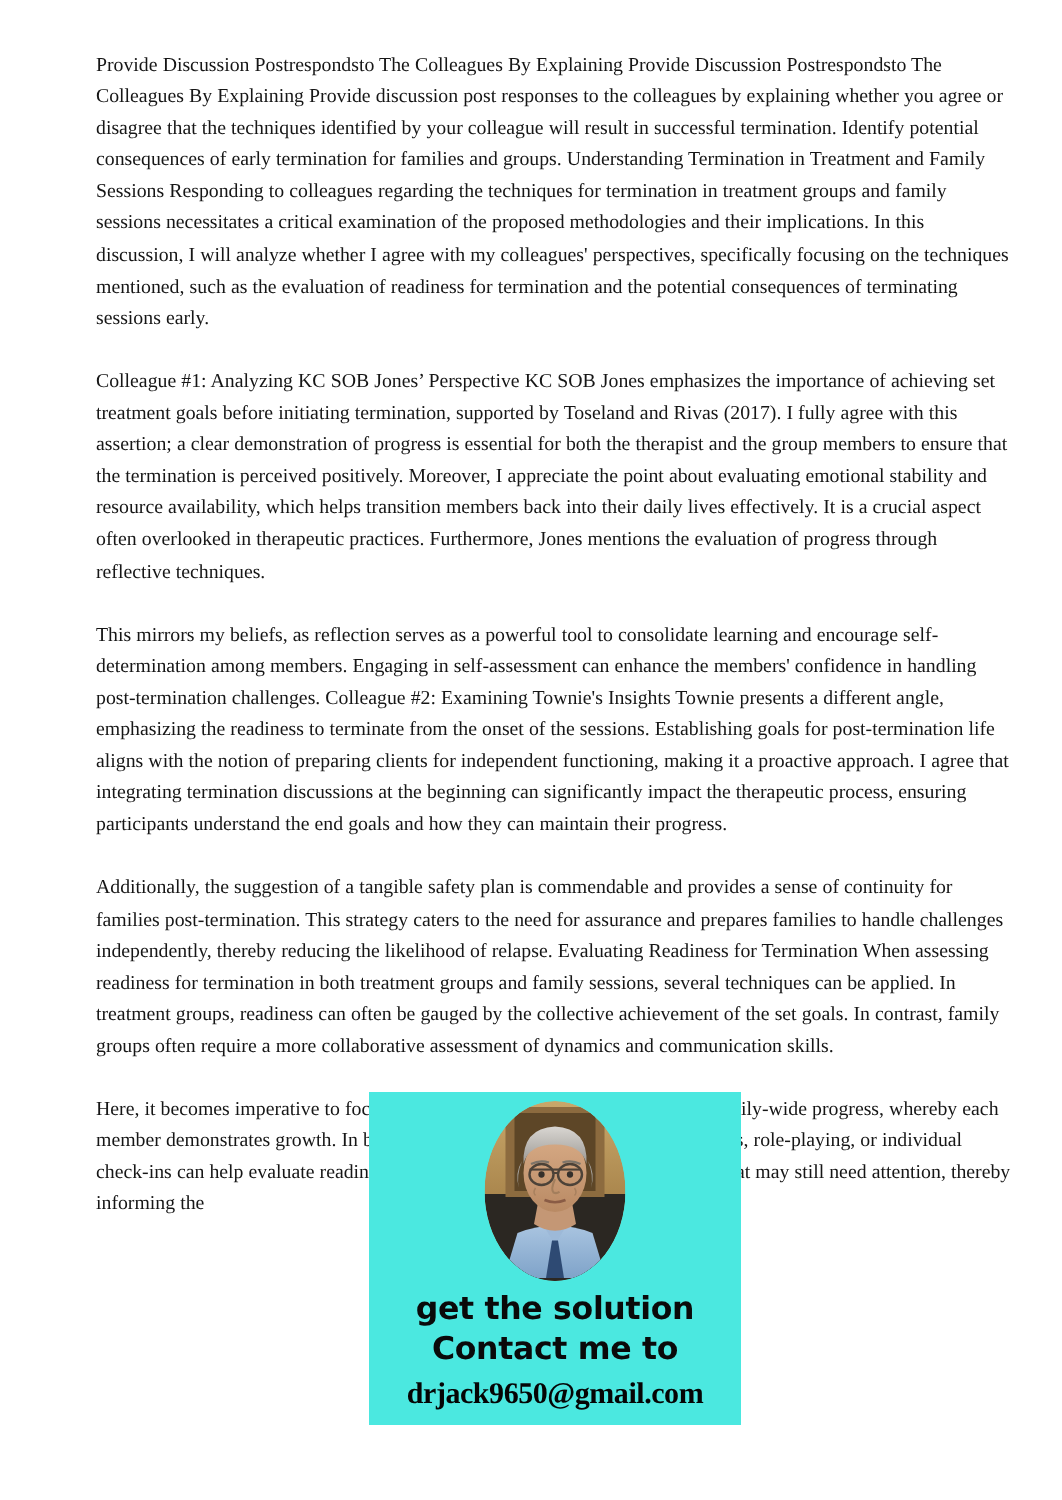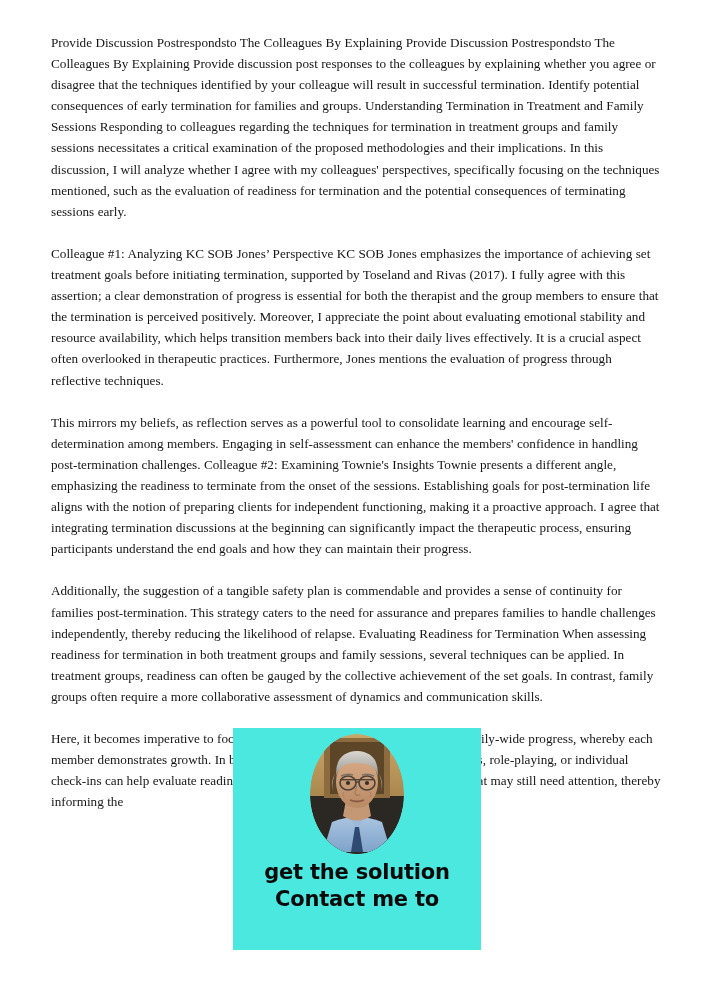--- a/index.html
+++ b/index.html
@@ -13,21 +13,21 @@
     height: 1000px;
     position: relative;
     overflow: hidden;
     font-family: "Liberation Serif", "DejaVu Serif", serif;
     color: #1a1a1a;
     -webkit-font-smoothing: antialiased;
   }
 
   #page {
     position: absolute;
-    left: 3px;
+    left: 16px;
     top: 0;
     width: 628px;
     height: 1000px;
     background: #ffffff;
   }
 
   #doc-body {
     position: absolute;
     left: 48px;
     top: 32px;
@@ -159,17 +159,18 @@
           <path d="M40 66 q7 3 14 0" stroke="#8a5c45" stroke-width="1.8" fill="none"></path>
           <path d="M34 58 q-2 3 0 5" stroke="#a8805e" stroke-width="1" fill="none"></path>
           <path d="M60 58 q2 3 0 5" stroke="#a8805e" stroke-width="1" fill="none"></path>
         </g>
       </svg>
     </div>
 
     <div id="contact-lines">
       <div class="contact-line">get the solution</div>
       <div class="contact-line">Contact me to</div>
+      <div id="contact-email">drjack9650@gmail.com</div>
     </div>
 
   </div>
 
 </div>
 
 </body></html>

